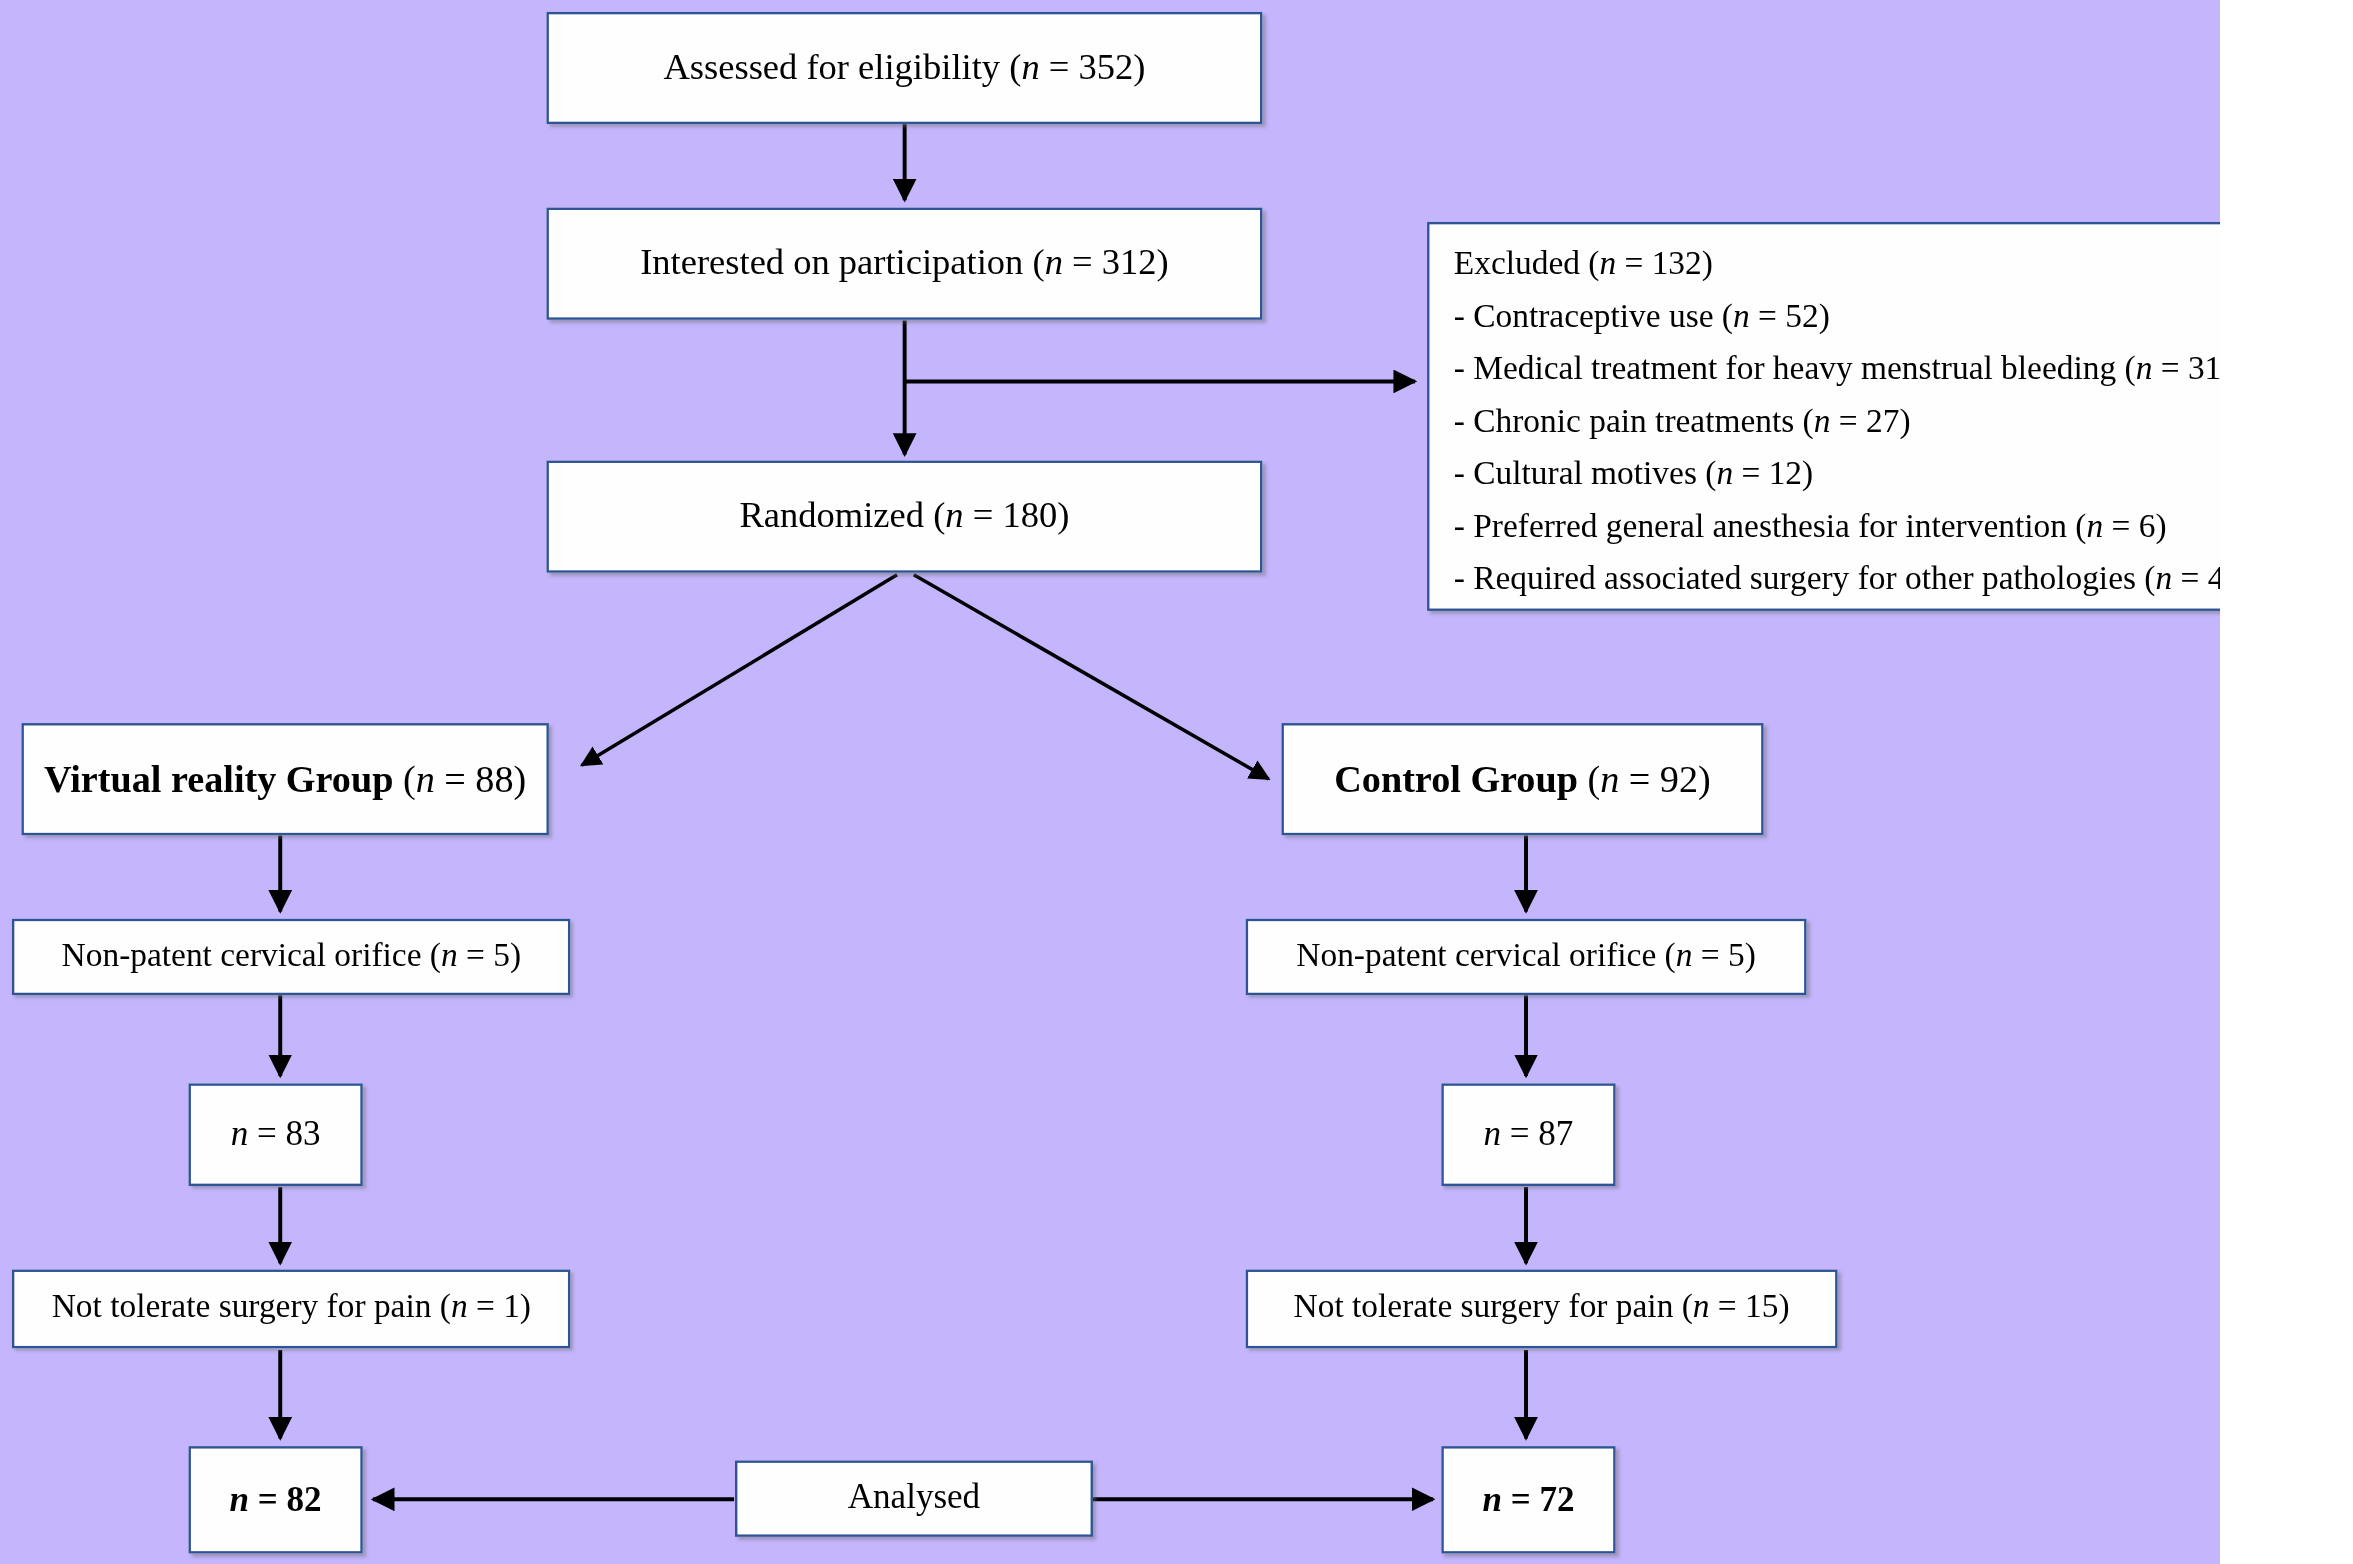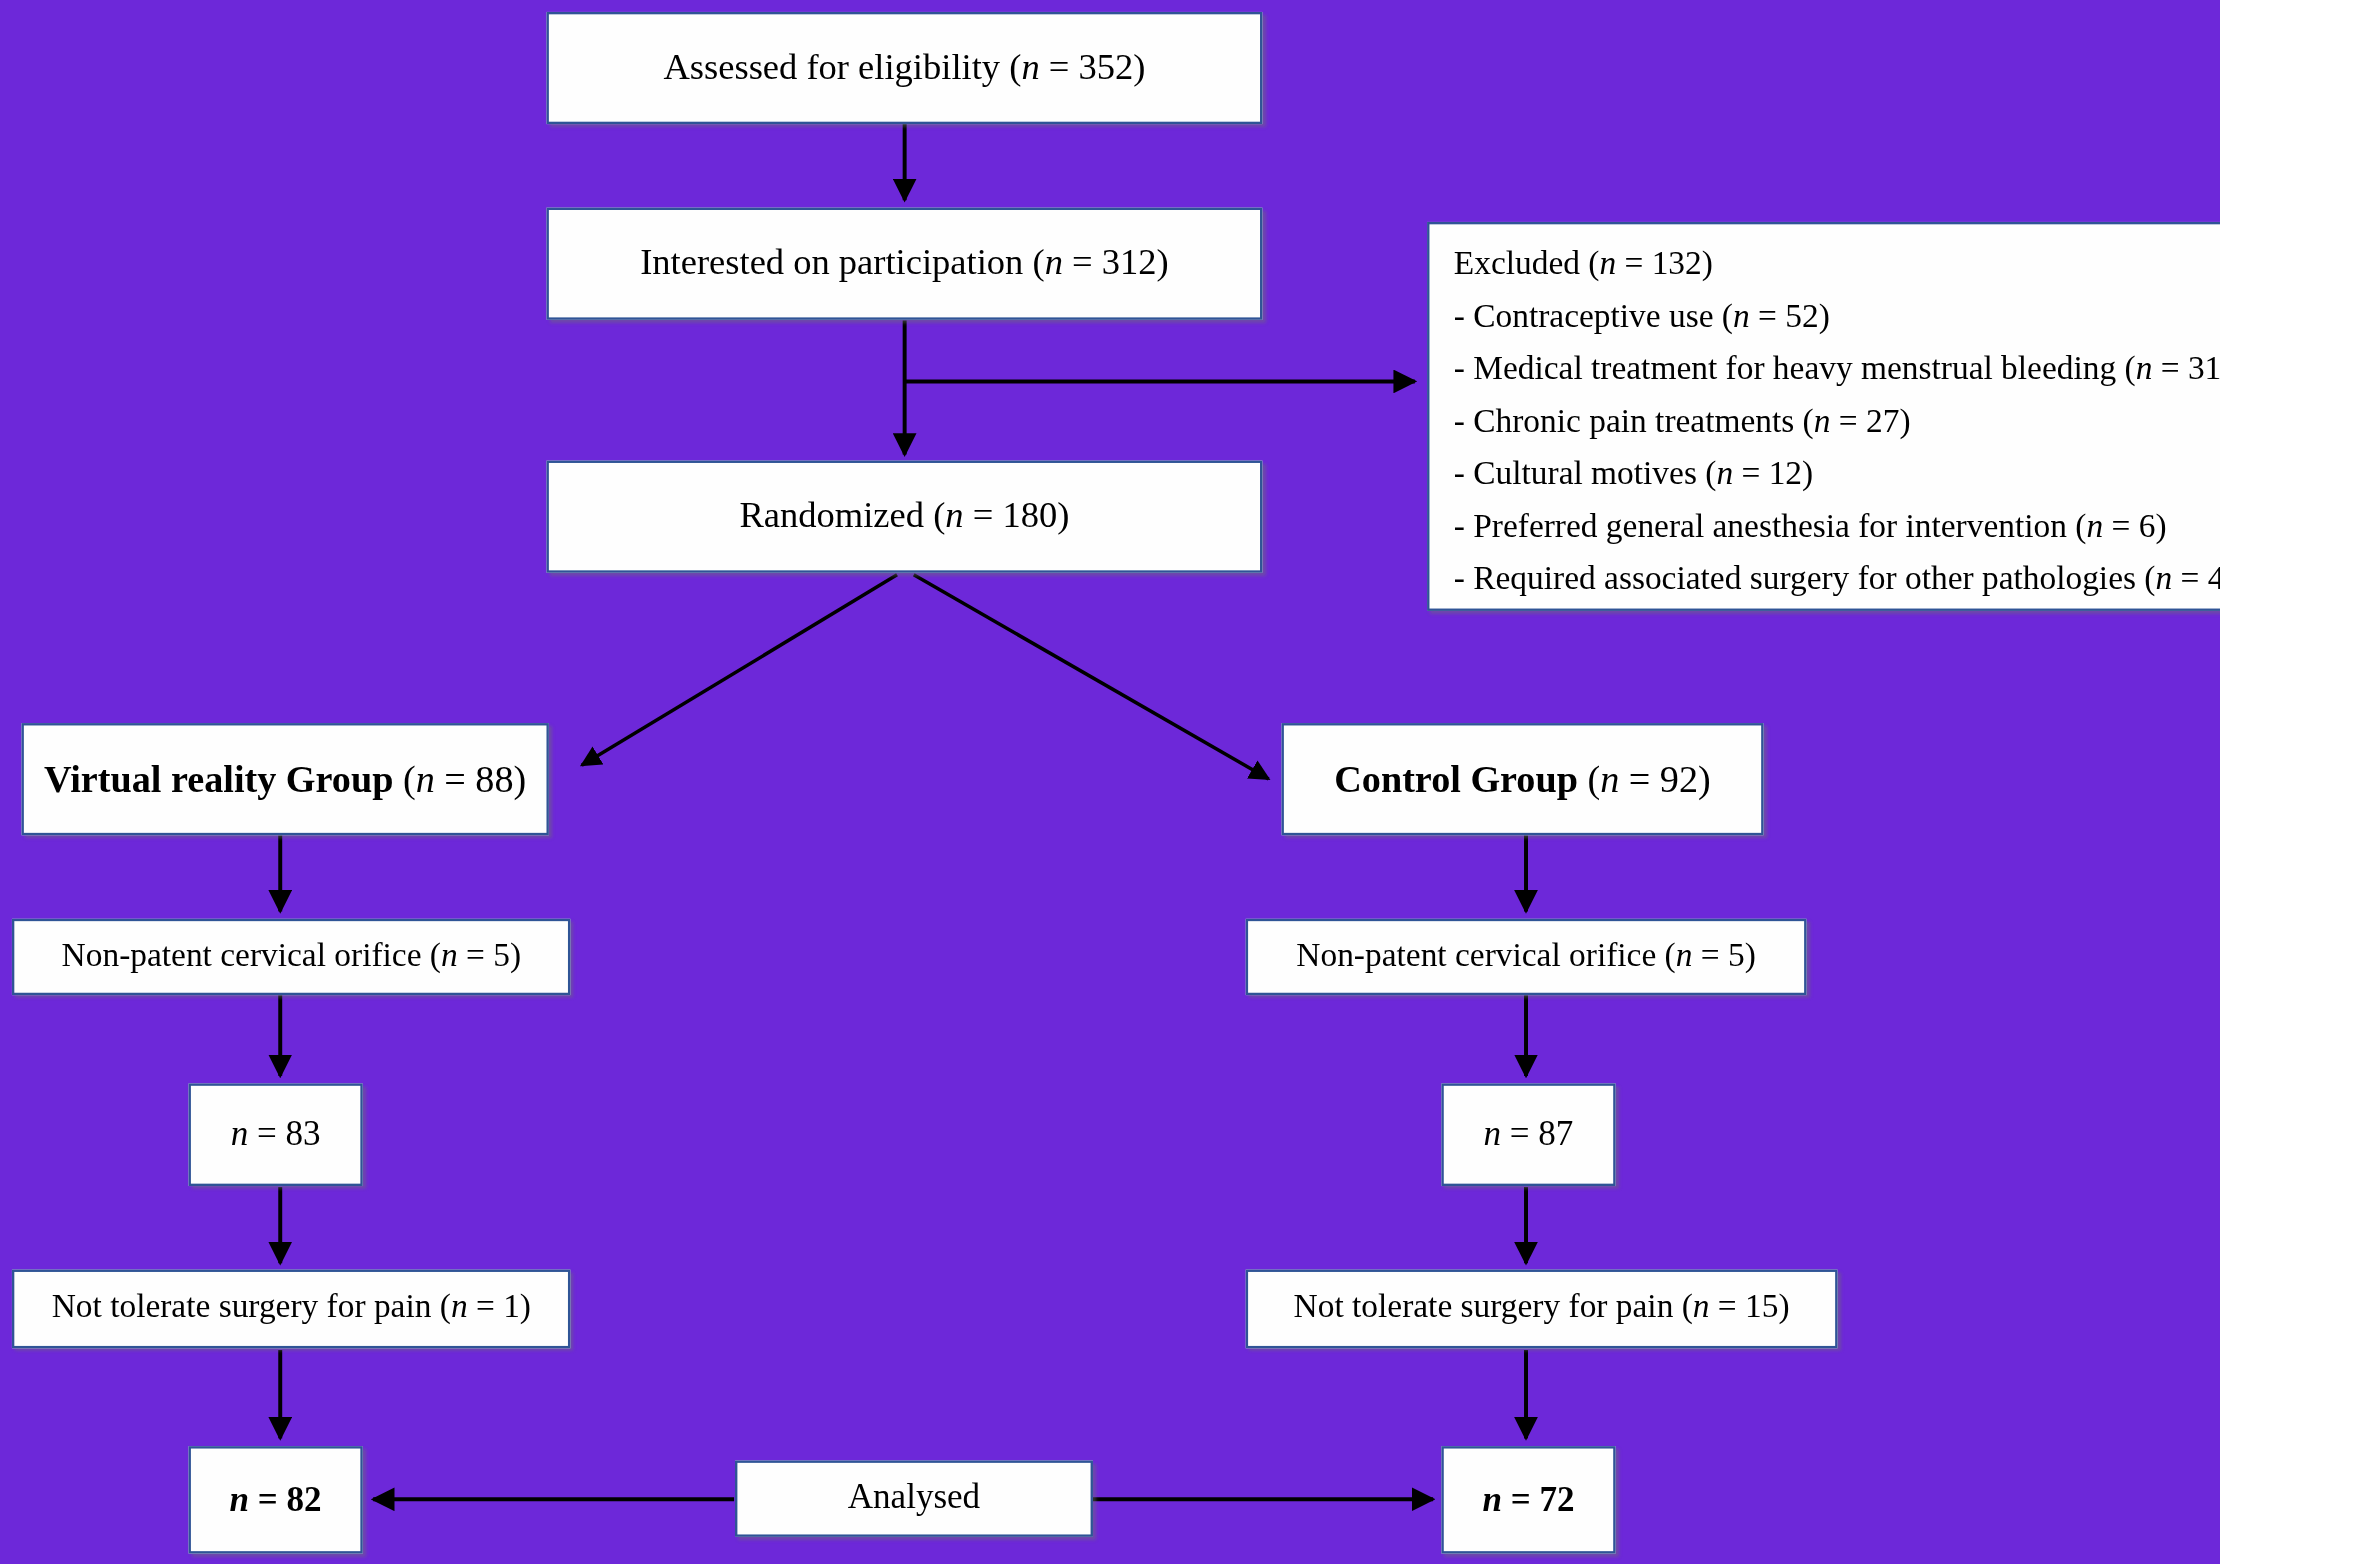--- a/index.html
+++ b/index.html
@@ -1,18 +1,18 @@
 <!DOCTYPE html>
 <html style="font-size:10.2px"><head>
 <meta charset="utf-8">
 <style>
   * { box-sizing: border-box; }
   html, body { margin: 0; padding: 0; background: #ffffff; }
   body { font-family: "Liberation Serif", "DejaVu Serif", serif; color: #000; }
-  .stage { position: relative; width: 2220px; height: 1564px; background: #6d28d9; overflow: hidden; }
+  .stage { position: relative; width: 2220px; height: 1564px; background: #c4b5fd; overflow: hidden; }
   .scaler { position: absolute; left: 0; top: 0; width: 986px; height: 656px;
             transform: scale(2.3864); transform-origin: 0 0; }
   .arrows { position: absolute; left: 0; top: 0; width: 986px; height: 656px; }
   .box { position: absolute; background: #fefefe; border: 1.9px solid #2f5496;
          box-shadow: 1.3px 1.3px 1.3px rgba(110,110,110,0.45);
          display: flex; align-items: center; justify-content: center;
          text-align: center; font-size: 15.3px; line-height: 1.2; white-space: nowrap; }
   .box.thin { border-width: 1.3px; }
   .box.grp { font-size: 16px; }
   .box.small { font-size: 14px; }

